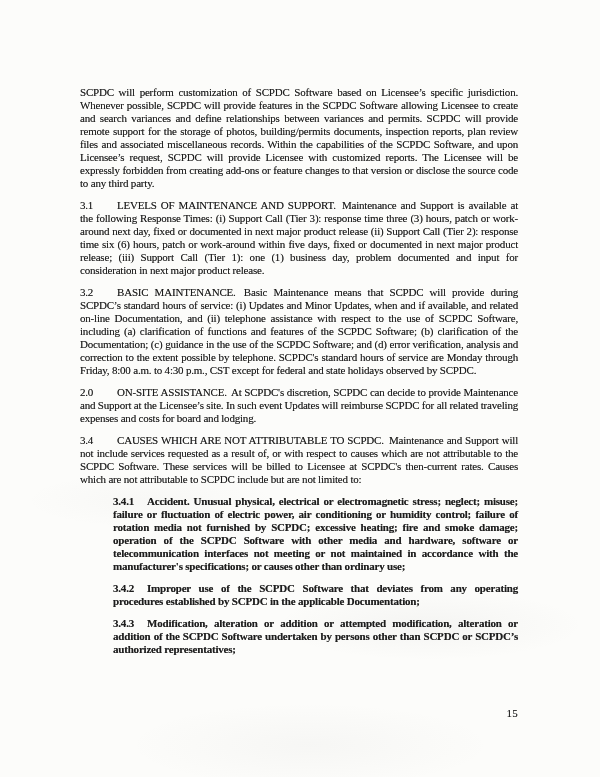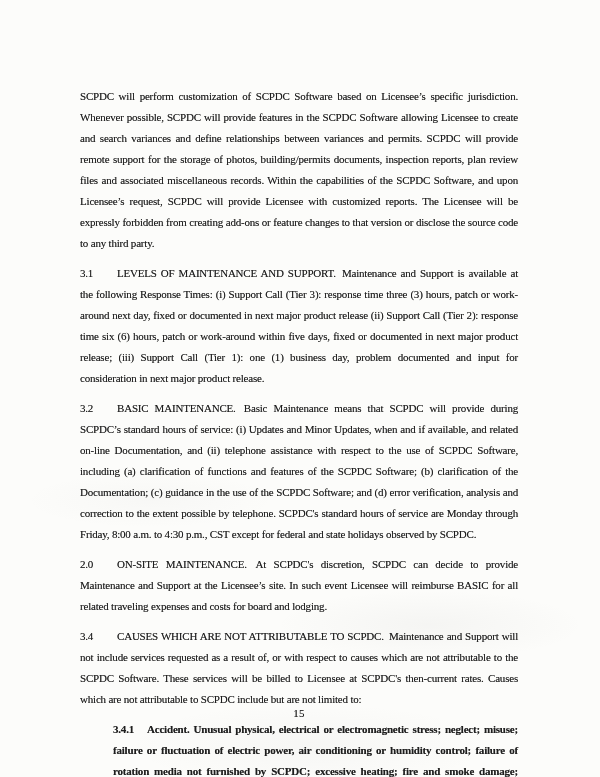--- a/index.html
+++ b/index.html
@@ -22,63 +22,65 @@
   }
   .content {
     position: absolute;
     left: 80px;
     top: 86px;
     width: 438px;
   }
   p.para {
     font-size: 11px;
     letter-spacing: -0.2px;
-    line-height: 21px;
+    line-height: 13px;
     text-align: justify;
     margin: 0 0 9px 0;
     text-shadow: 0 0 0.4px rgba(25,25,25,0.55);
   }
   p.para:last-child { margin-bottom: 0; }
   p.sub { margin-left: 33px; font-weight: bold; }
   .pnum {
     display: inline-block;
     width: 37px;
   }
   .pnum-sub {
     display: inline-block;
     width: 34px;
   }
   .phead { margin-right: 2px; }
   .page-number {
     position: absolute;
     left: 80px;
     top: 707px;
     width: 438px;
-    text-align: center;
+    text-align: right;
     font-size: 11px;
     letter-spacing: 0.2px;
     text-shadow: 0 0 0.4px rgba(25,25,25,0.55);
   }
 </style>
 </head>
 <body>
 
 <div class="page">
   <div class="content">
 
     <p class="para"><span>SCPDC will perform customization of SCPDC Software based on Licensee’s specific jurisdiction. Whenever possible, SCPDC will provide features in the SCPDC Software allowing Licensee to create and search variances and define relationships between variances and permits. SCPDC will provide remote support for the storage of photos, building/permits documents, inspection reports, plan review files and associated miscellaneous records. Within the capabilities of the SCPDC Software, and upon Licensee’s request, SCPDC will provide Licensee with customized reports. The Licensee will be expressly forbidden from creating add-ons or feature changes to that version or disclose the source code to any third party.</span></p>
 
     <p class="para"><span class="pnum">3.1</span><span class="phead">LEVELS OF MAINTENANCE AND SUPPORT.</span> <span>Maintenance and Support is available at the following Response Times: (i) Support Call (Tier 3): response time three (3) hours, patch or work-around next day, fixed or documented in next major product release (ii) Support Call (Tier 2): response time six (6) hours, patch or work-around within five days, fixed or documented in next major product release; (iii) Support Call (Tier 1): one (1) business day, problem documented and input for consideration in next major product release.</span></p>
 
     <p class="para"><span class="pnum">3.2</span><span class="phead">BASIC MAINTENANCE.</span> <span>Basic Maintenance means that SCPDC will provide during SCPDC’s standard hours of service: (i) Updates and Minor Updates, when and if available, and related on-line Documentation, and (ii) telephone assistance with respect to the use of SCPDC Software, including (a) clarification of functions and features of the SCPDC Software; (b) clarification of the Documentation; (c) guidance in the use of the SCPDC Software; and (d) error verification, analysis and correction to the extent possible by telephone. SCPDC's standard hours of service are Monday through Friday, 8:00 a.m. to 4:30 p.m., CST except for federal and state holidays observed by SCPDC.</span></p>
 
-    <p class="para"><span class="pnum">2.0</span><span class="phead">ON-SITE MAINTENANCE.</span> <span>At SCPDC's discretion, SCPDC can decide to provide Maintenance and Support at the Licensee’s site. In such event Licensee will reimburse BASIC for all related traveling expenses and costs for board and lodging.</span></p>
+    <p class="para"><span class="pnum">2.0</span><span class="phead">ON-SITE ASSISTANCE.</span> <span>At SCPDC's discretion, SCPDC can decide to provide Maintenance and Support at the Licensee’s site. In such event Updates will reimburse SCPDC for all related traveling expenses and costs for board and lodging.</span></p>
 
     <p class="para"><span class="pnum">3.4</span><span class="phead">CAUSES WHICH ARE NOT ATTRIBUTABLE TO SCPDC.</span> <span>Maintenance and Support will not include services requested as a result of, or with respect to causes which are not attributable to the SCPDC Software. These services will be billed to Licensee at SCPDC's then-current rates. Causes which are not attributable to SCPDC include but are not limited to:</span></p>
 
     <p class="para sub"><span class="pnum-sub">3.4.1</span><span>Accident. Unusual physical, electrical or electromagnetic stress; neglect; misuse; failure or fluctuation of electric power, air conditioning or humidity control; failure of rotation media not furnished by SCPDC; excessive heating; fire and smoke damage; operation of the SCPDC Software with other media and hardware, software or telecommunication interfaces not meeting or not maintained in accordance with the manufacturer's specifications; or causes other than ordinary use;</span></p>
 
+    <p class="para sub"><span class="pnum-sub">3.4.2</span><span>Improper use of the SCPDC Software that deviates from any operating procedures established by SCPDC in the applicable Documentation;</span></p>
 
+    <p class="para sub"><span class="pnum-sub">3.4.3</span><span>Modification, alteration or addition or attempted modification, alteration or addition of the SCPDC Software undertaken by persons other than SCPDC or SCPDC’s authorized representatives;</span></p>
 
   </div>
 
   <div class="page-number">15</div>
 </div>
 
 </body></html>

